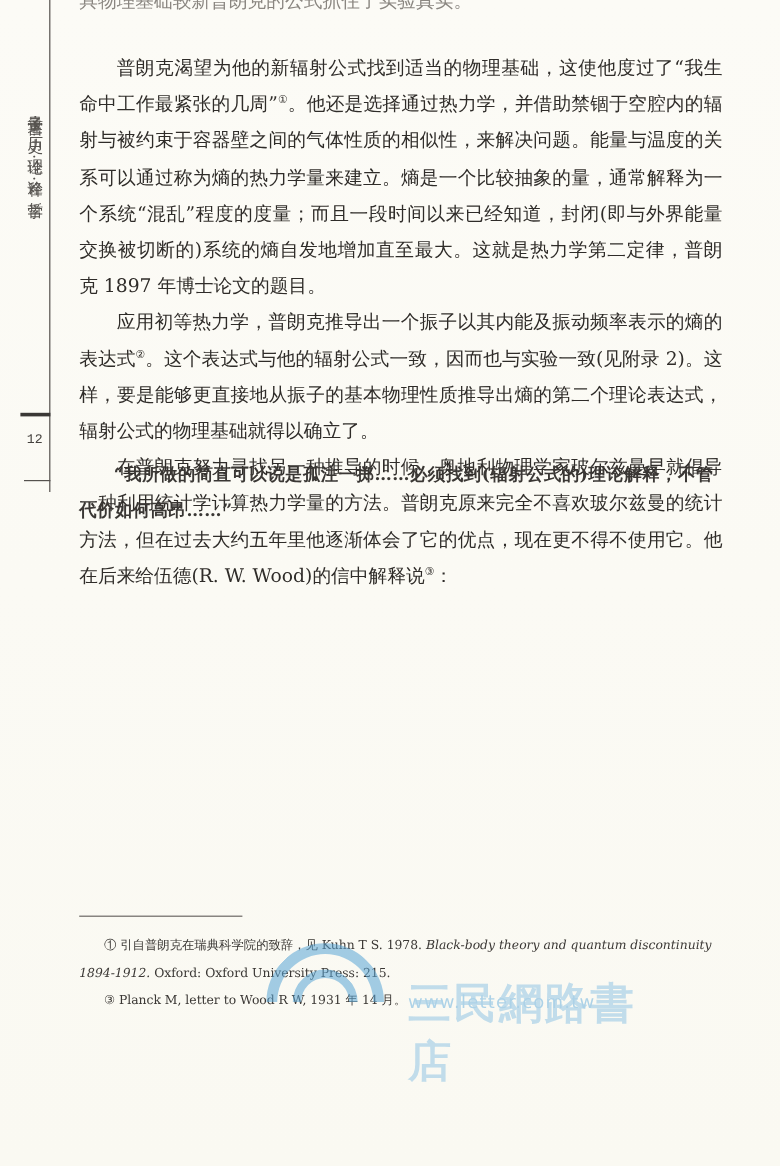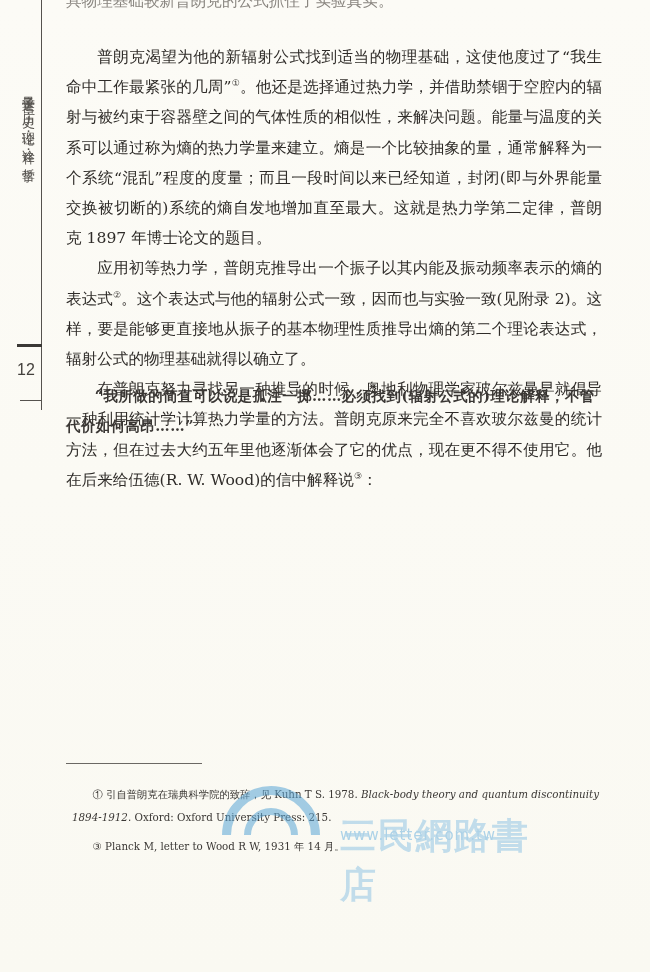--- a/index.html
+++ b/index.html
@@ -21,22 +21,22 @@
   }
   .margin-thick {
     position: absolute; left: 17px; top: 344px; width: 25px; height: 3px; background: #3a3835;
   }
   .running-head {
     position: absolute; left: 16px; top: 86px; width: 20px;
     font-size: 13px; line-height: 15px; color: #55524e;
     writing-mode: vertical-rl; text-orientation: upright; letter-spacing: 1px;
   }
   .page-number {
-    position: absolute; left: 17px; top: 361px; width: 24px; 
-    font-size: 16px; color: #44413d; font-family: Liberation Sans, sans-serif;
+    position: absolute; left: 17px; top: 361px; width: 24px; text-align: center;
+    font-size: 11px; color: #44413d; font-family: Liberation Mono, monospace;
   }
   
   .text-block {
     position: absolute; left: 66px; width: 536px;
     font-size: 15.6px; line-height: 30.2px; color: #2f2c29;
     text-align: justify;
   }
   .text-block p { margin: 0; }
   .indent { text-indent: 2em; }
   sup { font-size: 9px; line-height: 0; vertical-align: 6px; }
@@ -45,21 +45,21 @@
     font-size: 14.4px; line-height: 30px; color: #3a3734; letter-spacing: 0.5px;
   }
   .quote p { margin: 0; text-indent: 2em; font-weight: bold; }
   .footnote-rule {
     position: absolute; left: 66px; top: 763px; width: 136px; height: 1px; background: #6b6864;
   }
   .footnotes {
     position: absolute; left: 66px; top: 777px; width: 545px;
     font-size: 10.3px; line-height: 23px; color: #3b3835;
   }
-  .footnotes p { margin: 6px; }
+  .footnotes p { margin: 0; }
   .fn-indent { text-indent: 2em; }
   .it { font-style: italic; }
   
   .watermark {
     position: absolute; left: 222px; top: 786px; width: 330px; height: 70px;
     pointer-events: none; opacity: 0.55;
   }
   .wm-arc { position: absolute; border-radius: 50%; border: 9px solid #5aa6d6; border-bottom-color: transparent; border-left-color: transparent; transform: rotate(-45deg); }
   .wm-title {
     position: absolute; left: 118px; top: -2px; font-size: 36px; color: #6fb3df;

